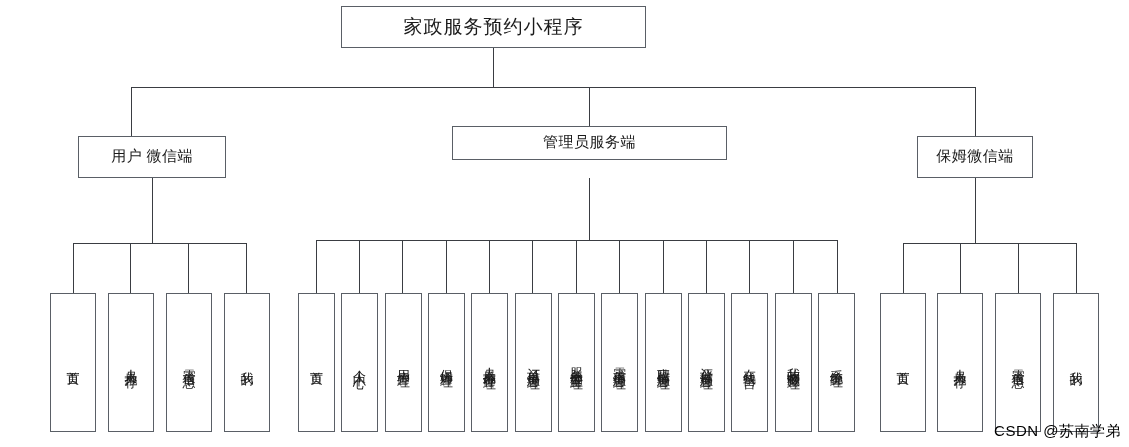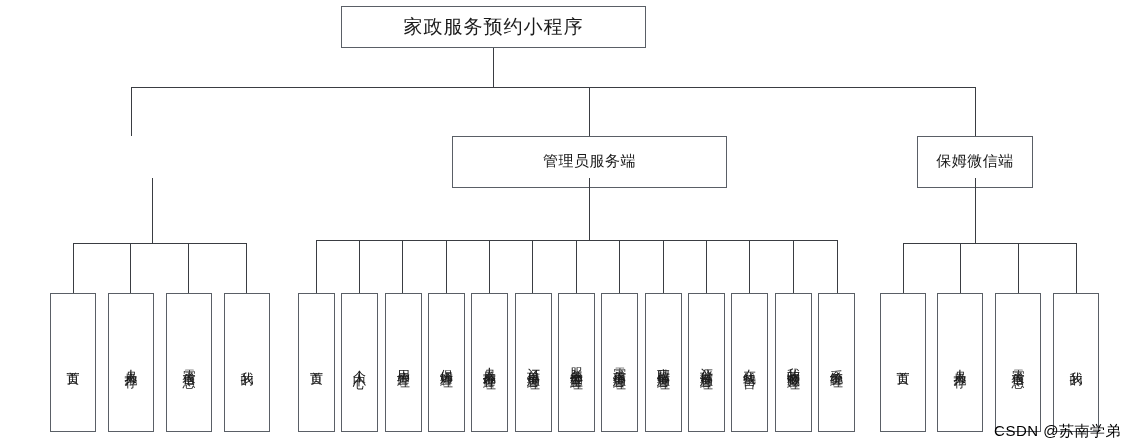--- a/index.html
+++ b/index.html
@@ -82,41 +82,44 @@
   </div>
 
   <div class="conn v" style="left:493px; top:48px; height:39px;"></div>
 
   <div class="conn h" style="left:131px; top:87px; width:845px;"></div>
 
   <div class="conn v" style="left:131px; top:87px; height:49px;"></div>
   <div class="conn v" style="left:589px; top:87px; height:49px;"></div>
   <div class="conn v" style="left:975px; top:87px; height:49px;"></div>
 
+  <div class="node level2" style="left:78px; top:136px; width:148px; height:42px;">
+    <span>用户 微信端</span>
+  </div>
   <div class="conn v" style="left:152px; top:178px; height:65px;"></div>
   <div class="conn h" style="left:73px; top:243px; width:173px;"></div>
   <div class="conn v" style="left:73px; top:243px; height:50px;"></div>
   <div class="conn v" style="left:130px; top:243px; height:50px;"></div>
   <div class="conn v" style="left:188px; top:243px; height:50px;"></div>
   <div class="conn v" style="left:246px; top:243px; height:50px;"></div>
 
   <div class="node leaf" style="left:50px; top:293px; width:46px; height:139px;">
     <span class="vtext">首页</span>
   </div>
   <div class="node leaf" style="left:108px; top:293px; width:46px; height:139px;">
     <span class="vtext">人员推荐</span>
   </div>
   <div class="node leaf" style="left:166px; top:293px; width:46px; height:139px;">
     <span class="vtext">需求信息</span>
   </div>
   <div class="node leaf" style="left:224px; top:293px; width:46px; height:139px;">
     <span class="vtext">我的</span>
   </div>
 
-  <div class="node level2" style="left:452px; top:136px; width:275px; height:52px;font-family:Liberation Serif, serif;">
+  <div class="node level2" style="left:452px; top:126px; width:275px; height:34px;font-family:Liberation Serif, serif;">
     <span>管理员服务端</span>
   </div>
   <div class="conn v" style="left:589px; top:178px; height:62px;"></div>
   <div class="conn h" style="left:316px; top:240px; width:522px;"></div>
   <div class="conn v" style="left:316px; top:240px; height:53px;"></div>
   <div class="conn v" style="left:359px; top:240px; height:53px;"></div>
   <div class="conn v" style="left:402px; top:240px; height:53px;"></div>
   <div class="conn v" style="left:446px; top:240px; height:53px;"></div>
   <div class="conn v" style="left:489px; top:240px; height:53px;"></div>
   <div class="conn v" style="left:532px; top:240px; height:53px;"></div>
@@ -161,21 +164,21 @@
   <div class="node leaf" style="left:731px; top:293px; width:37px; height:139px;">
     <span class="vtext">在线留言</span>
   </div>
   <div class="node leaf" style="left:775px; top:293px; width:37px; height:139px;">
     <span class="vtext">我的收藏管理</span>
   </div>
   <div class="node leaf" style="left:818px; top:293px; width:37px; height:139px;">
     <span class="vtext">系统管理</span>
   </div>
 
-  <div class="node level2" style="left:917px; top:136px; width:116px; height:52px;">
+  <div class="node level2" style="left:917px; top:136px; width:116px; height:42px;">
     <span>保姆微信端</span>
   </div>
   <div class="conn v" style="left:975px; top:178px; height:65px;"></div>
   <div class="conn h" style="left:903px; top:243px; width:173px;"></div>
   <div class="conn v" style="left:903px; top:243px; height:50px;"></div>
   <div class="conn v" style="left:960px; top:243px; height:50px;"></div>
   <div class="conn v" style="left:1018px; top:243px; height:50px;"></div>
   <div class="conn v" style="left:1076px; top:243px; height:50px;"></div>
 
   <div class="node leaf" style="left:880px; top:293px; width:46px; height:139px;">

